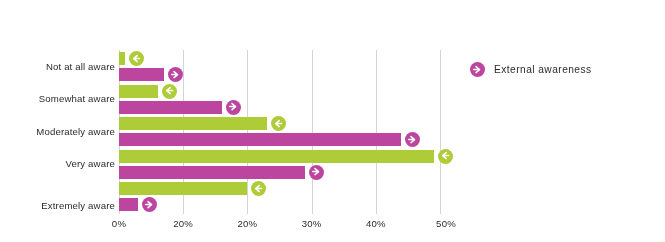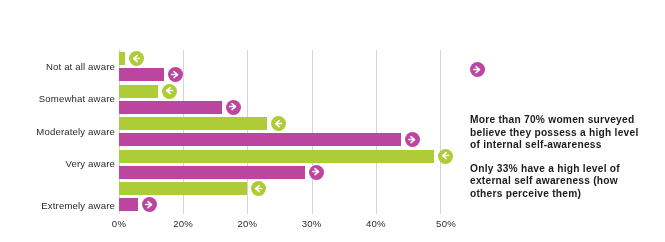--- a/index.html
+++ b/index.html
@@ -259,21 +259,18 @@
 
   </div>
 
   <div class="legend">
       <div class="legend-row">
         <span class="legend-swatch external">
           <svg width="13" height="12" viewBox="0 0 13 12" aria-hidden="true">
             <path d="M5.0 2.6 L8.6 5.6 L5.0 8.6 M2.6 5.6 L8.3 5.6" fill="none" stroke="#ffffff" stroke-width="1.5" stroke-linecap="round" stroke-linejoin="round"></path>
           </svg>
         </span>
+        <span class="legend-label">External awareness</span>
       </div>
     </div>
 
-  <div class="annotations">
-      <div class="annotation">More than 70% women surveyed believe they possess a high level of internal self-awareness</div>
-      <div class="annotation">Only 33% have a high level of external self awareness (how others perceive them)</div>
-    </div>
 
 </div>
 
 </body></html>

